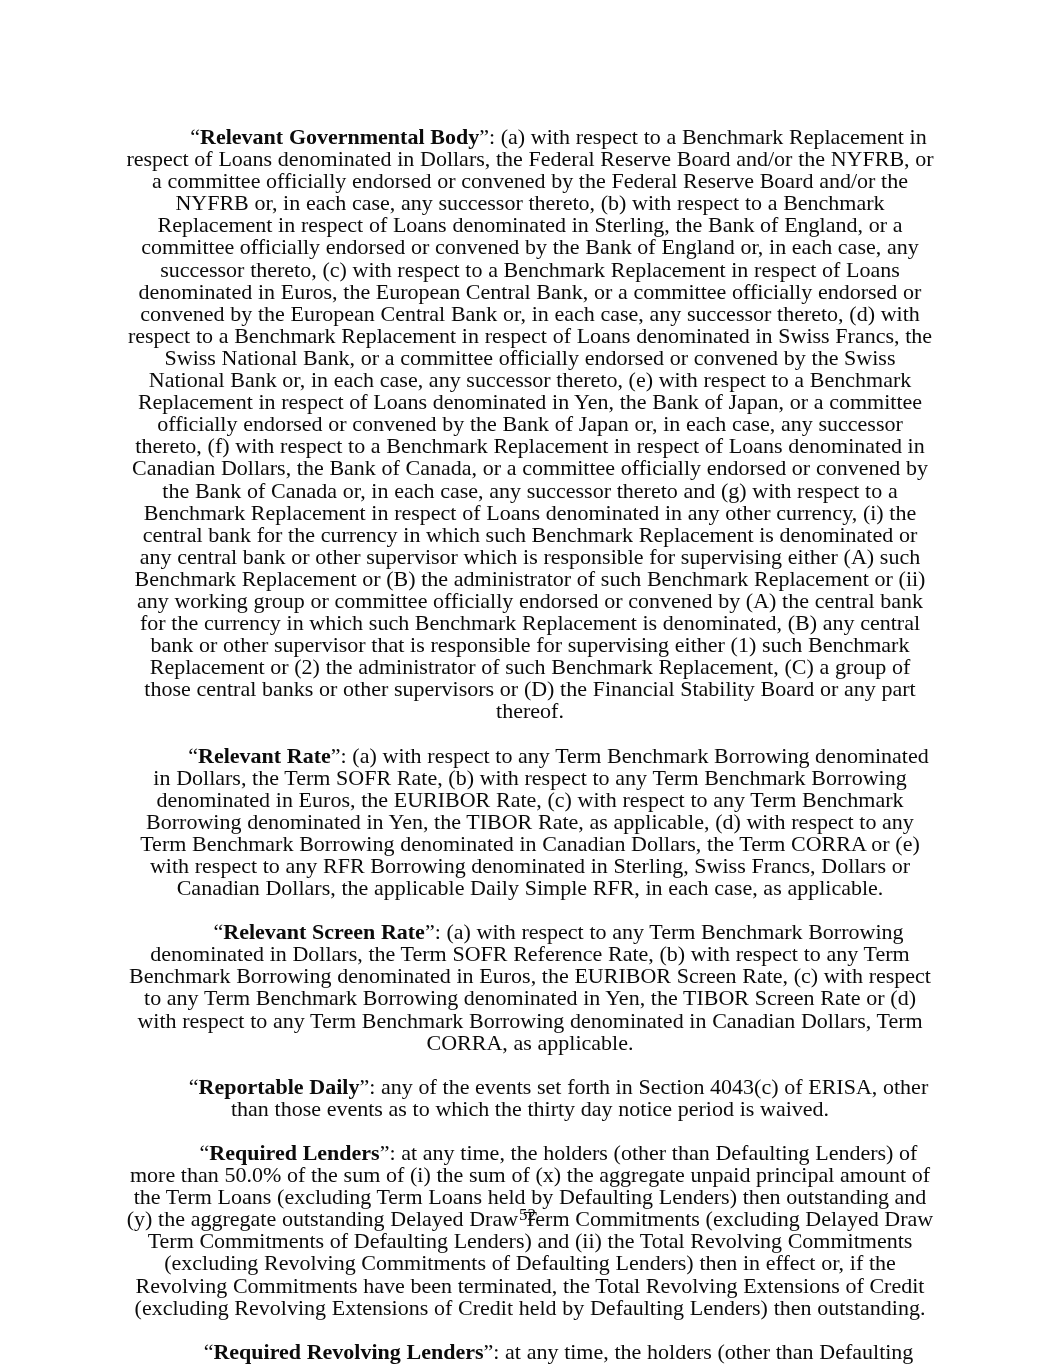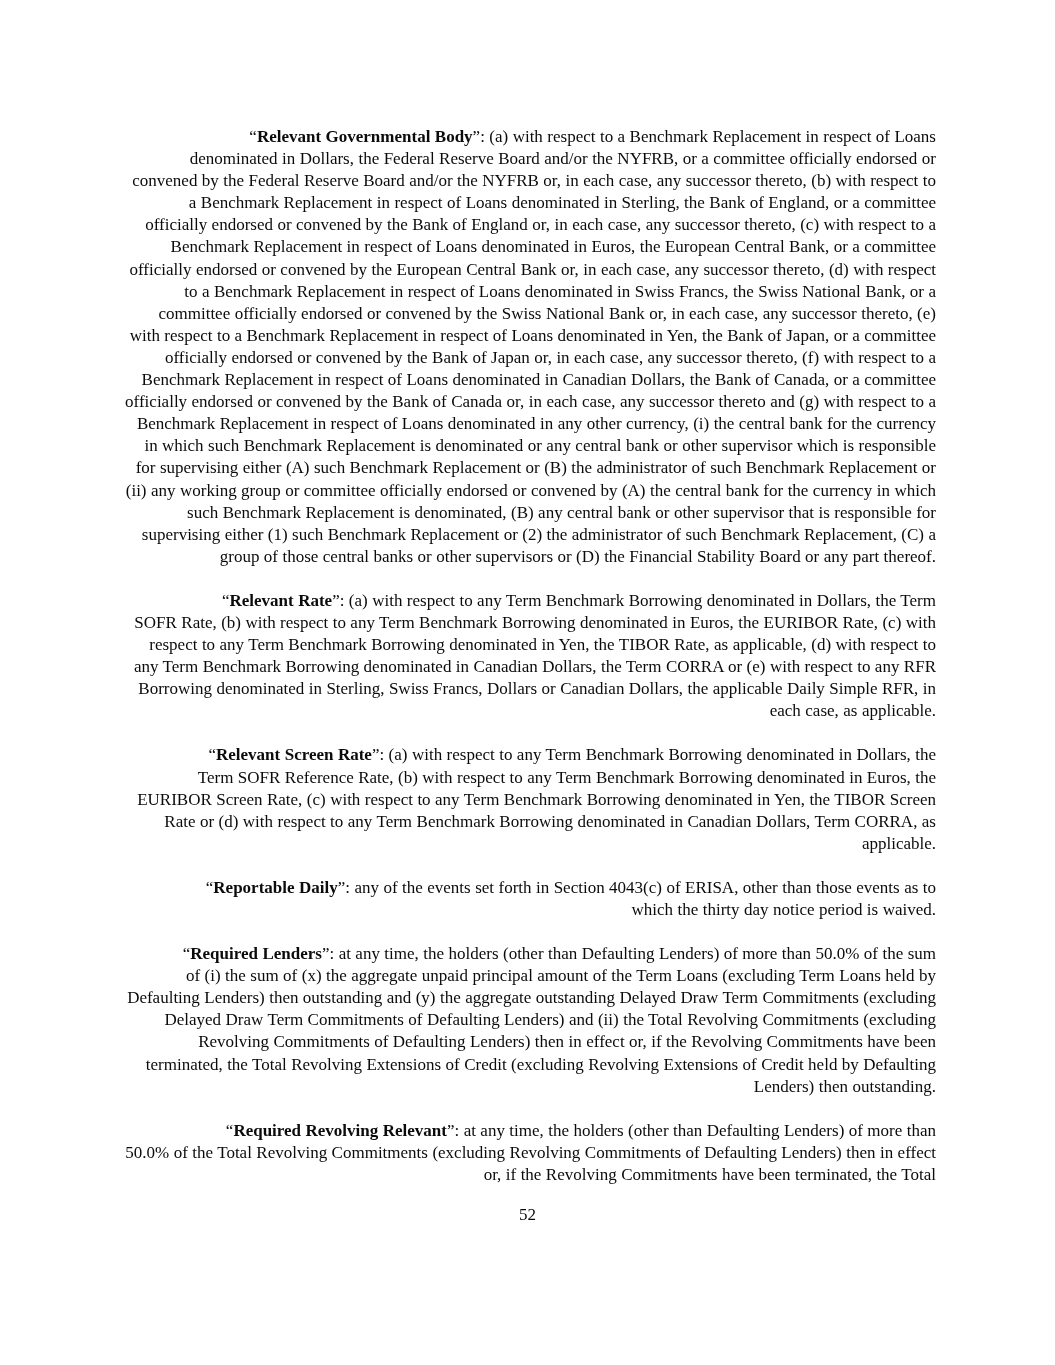--- a/index.html
+++ b/index.html
@@ -25,23 +25,23 @@
   }
   .document-body {
     position: absolute;
     left: 124px;
     top: 126px;
     width: 812px;
   }
   p.definition {
     margin: 0 0 22px 0;
     text-indent: 57px;
-    font-size: 17px;
+    font-size: 22px;
     line-height: 22.1px;
-    text-align: right;
+    text-align: center;
     word-spacing: 0.2px;
   }
   p.definition b {
     font-weight: bold;
   }
   .page-number {
     position: absolute;
     left: 0;
     top: 1204px;
     width: 1055px;
@@ -54,16 +54,16 @@
 <body>
 
 <div class="page">
   <div class="document-body">
 
   <p class="definition"><span>“</span><b>Relevant Governmental Body</b><span>”</span><span>: (a) with respect to a Benchmark Replacement in respect of Loans denominated in Dollars, the Federal Reserve Board and/or the NYFRB, or a committee officially endorsed or convened by the Federal Reserve Board and/or the NYFRB or, in each case, any successor thereto, (b) with respect to a Benchmark Replacement in respect of Loans denominated in Sterling, the Bank of England, or a committee officially endorsed or convened by the Bank of England or, in each case, any successor thereto, (c) with respect to a Benchmark Replacement in respect of Loans denominated in Euros, the European Central Bank, or a committee officially endorsed or convened by the European Central Bank or, in each case, any successor thereto, (d) with respect to a Benchmark Replacement in respect of Loans denominated in Swiss Francs, the Swiss National Bank, or a committee officially endorsed or convened by the Swiss National Bank or, in each case, any successor thereto, (e) with respect to a Benchmark Replacement in respect of Loans denominated in Yen, the Bank of Japan, or a committee officially endorsed or convened by the Bank of Japan or, in each case, any successor thereto, (f) with respect to a Benchmark Replacement in respect of Loans denominated in Canadian Dollars, the Bank of Canada, or a committee officially endorsed or convened by the Bank of Canada or, in each case, any successor thereto and (g) with respect to a Benchmark Replacement in respect of Loans denominated in any other currency, (i) the central bank for the currency in which such Benchmark Replacement is denominated or any central bank or other supervisor which is responsible for supervising either (A) such Benchmark Replacement or (B) the administrator of such Benchmark Replacement or (ii) any working group or committee officially endorsed or convened by (A) the central bank for the currency in which such Benchmark Replacement is denominated, (B) any central bank or other supervisor that is responsible for supervising either (1) such Benchmark Replacement or (2) the administrator of such Benchmark Replacement, (C) a group of those central banks or other supervisors or (D) the Financial Stability Board or any part thereof.</span></p>
       <p class="definition"><span>“</span><b>Relevant Rate</b><span>”</span><span>: (a) with respect to any Term Benchmark Borrowing denominated in Dollars, the Term SOFR Rate, (b) with respect to any Term Benchmark Borrowing denominated in Euros, the EURIBOR Rate, (c) with respect to any Term Benchmark Borrowing denominated in Yen, the TIBOR Rate, as applicable, (d) with respect to any Term Benchmark Borrowing denominated in Canadian Dollars, the Term CORRA or (e) with respect to any RFR Borrowing denominated in Sterling, Swiss Francs, Dollars or Canadian Dollars, the applicable Daily Simple RFR, in each case, as applicable.</span></p>
       <p class="definition"><span>“</span><b>Relevant Screen Rate</b><span>”</span><span>: (a) with respect to any Term Benchmark Borrowing denominated in Dollars, the Term SOFR Reference Rate, (b) with respect to any Term Benchmark Borrowing denominated in Euros, the EURIBOR Screen Rate, (c) with respect to any Term Benchmark Borrowing denominated in Yen, the TIBOR Screen Rate or (d) with respect to any Term Benchmark Borrowing denominated in Canadian Dollars, Term CORRA, as applicable.</span></p>
       <p class="definition"><span>“</span><b>Reportable Daily</b><span>”</span><span>: any of the events set forth in Section 4043(c) of ERISA, other than those events as to which the thirty day notice period is waived.</span></p>
       <p class="definition"><span>“</span><b>Required Lenders</b><span>”</span><span>: at any time, the holders (other than Defaulting Lenders) of more than 50.0% of the sum of (i) the sum of (x) the aggregate unpaid principal amount of the Term Loans (excluding Term Loans held by Defaulting Lenders) then outstanding and (y) the aggregate outstanding Delayed Draw Term Commitments (excluding Delayed Draw Term Commitments of Defaulting Lenders) and (ii) the Total Revolving Commitments (excluding Revolving Commitments of Defaulting Lenders) then in effect or, if the Revolving Commitments have been terminated, the Total Revolving Extensions of Credit (excluding Revolving Extensions of Credit held by Defaulting Lenders) then outstanding.</span></p>
-      <p class="definition"><span>“</span><b>Required Revolving Relevant</b><span>”</span><span>: at any time, the holders (other than Defaulting Lenders) of more than 50.0% of the Total Revolving Commitments (excluding Revolving Commitments of Defaulting Lenders) then in effect or, if the Revolving Commitments have been terminated, the Total</span></p>
+      <p class="definition"><span>“</span><b>Required Revolving Lenders</b><span>”</span><span>: at any time, the holders (other than Defaulting Lenders) of more than 50.0% of the Total Revolving Commitments (excluding Revolving Commitments of Defaulting Lenders) then in effect or, if the Revolving Commitments have been terminated, the Total</span></p>
     </div>
   <div class="page-number">52</div>
 </div>
 
 </body></html>

